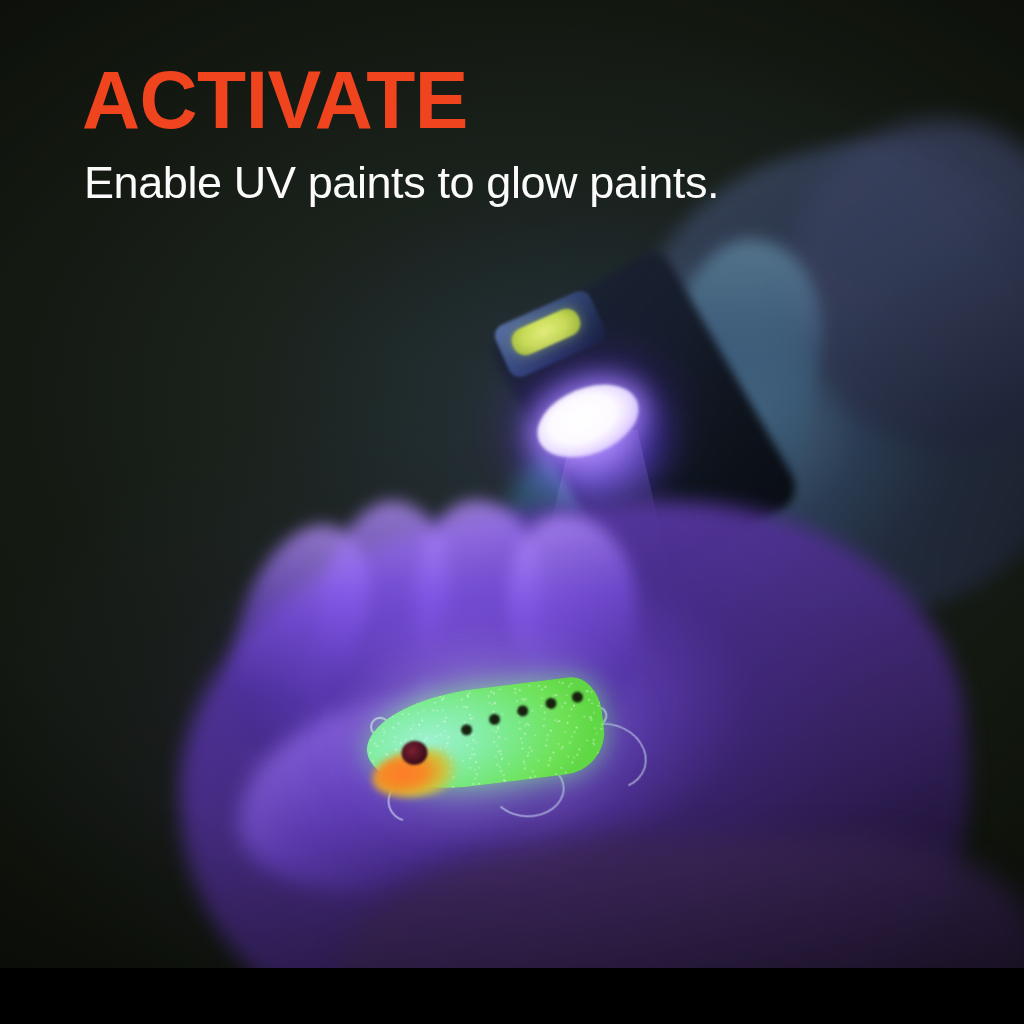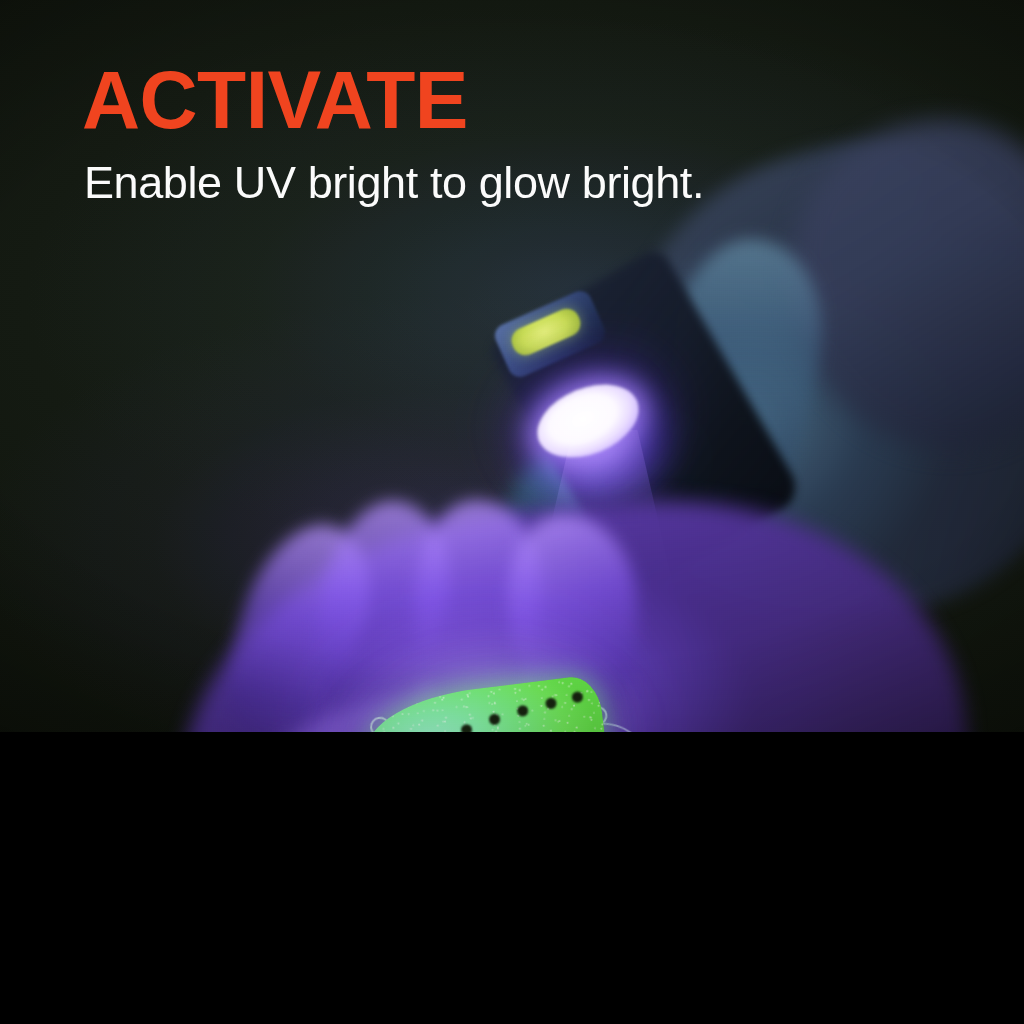--- a/index.html
+++ b/index.html
@@ -4,21 +4,21 @@
 <title>ACTIVATE — UV lifestyle panel</title>
 <style>
   html, body {
     margin: 0;
     padding: 0;
     background: #000;
   }
   #stage {
     position: relative;
     width: 1024px;
-    height: 732px;
+    height: 968px;
     overflow: hidden;
     font-family: "Liberation Sans", "DejaVu Sans", sans-serif;
     background: #121710;
     user-select: none;
   }
 
   
   .photo {
     position: absolute;
     inset: 0;
@@ -484,16 +484,16 @@
         <div class="dot d5"></div>
       </div>
     </div>
 
     <div class="grain"></div>
     <div class="vignette"></div>
   </div>
 
   <div class="overlay">
     <h1 class="headline">ACTIVATE</h1>
-    <p class="subline">Enable UV bright to glow bright.</p>
+    <p class="subline">Enable UV paints to glow paints.</p>
   </div>
 
 </div>
 
 </body></html>

